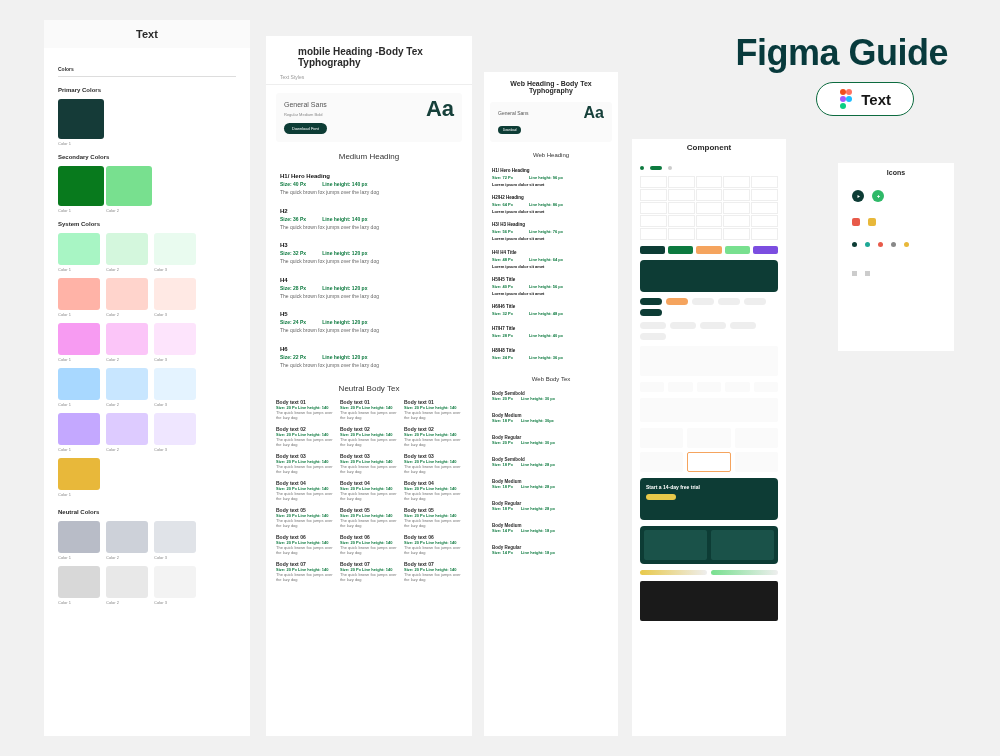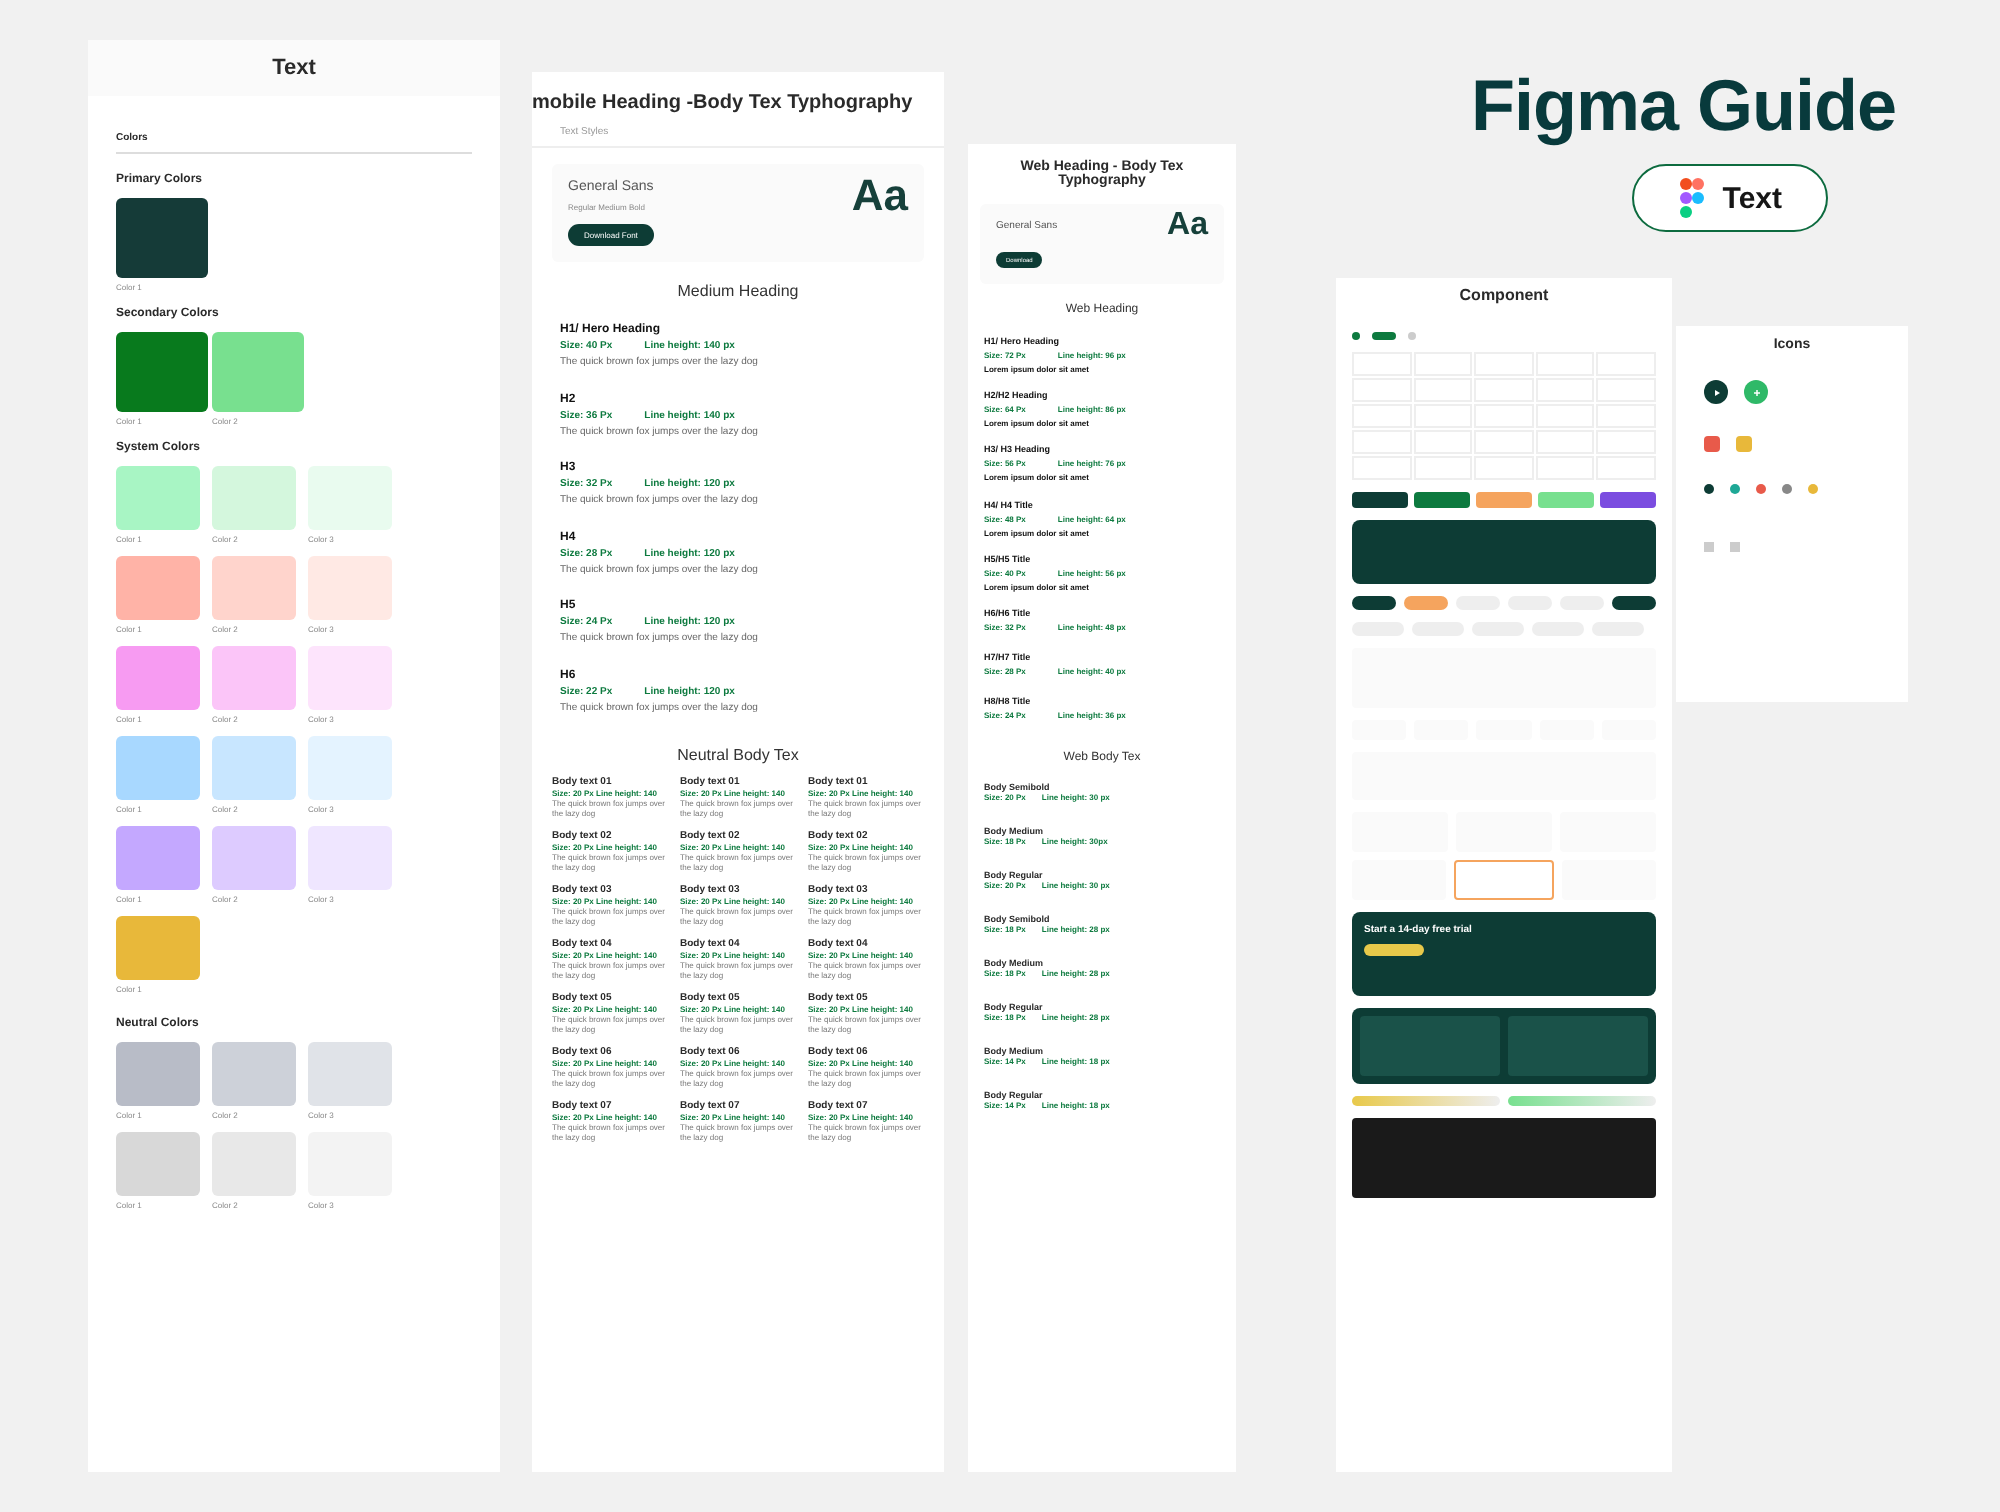--- a/index.html
+++ b/index.html
@@ -19,21 +19,21 @@
 .sec-label { font-size:6px; font-weight:600; margin:8px 0 6px; }
 .swatch-row { display:flex; gap:6px; flex-wrap:wrap; margin-bottom:6px; }
 .swatch { width:42px; display:flex; flex-direction:column; gap:2px; }
 .swatch .box { width:42px; height:32px; border-radius:3px; }
 .swatch .lbl { font-size:4px; color:#888; }
 .swatch.big .box { width:46px; height:40px; }
 
 
 .typo-mobile { left:266px; top:36px; width:206px; height:700px; }
 .typo-web { left:484px; top:72px; width:134px; height:664px; }
-.typo-title { font-size:10px; font-weight:700; padding:10px 0 2px; }
+.typo-title { font-size:10px; font-weight:700; padding:10px 32px 2px; }
 .typo-title.sm { font-size:7px; padding:8px 10px 2px; text-align:center; }
 .font-card { background:#fafafa; margin:8px 10px; padding:8px; border-radius:3px; }
 .font-name { font-size:7px; color:#555; margin-bottom:4px; }
 .font-sample { font-size:22px; font-weight:800; color:#16403a; float:right; margin-top:-16px; }
 .font-weights { font-size:4px; color:#888; }
 .font-btn { display:inline-block; background:#0d3c35; color:#fff; border-radius:10px; padding:3px 8px; font-size:4px; margin-top:6px; }
 .typo-sec { text-align:center; font-size:8px; color:#333; margin:10px 0 6px; }
 .typo-sec.sm { font-size:6px; }
 .h-item { padding:6px 14px; }
 .h-item .name { font-size:6px; font-weight:700; color:#111; }
@@ -50,21 +50,21 @@
 .body-item { margin-bottom:6px; }
 .body-item .name { font-size:5px; font-weight:700; }
 .body-item .meta { font-size:4px; color:#0d7a3f; font-weight:700; }
 .body-item .sample { font-size:4px; color:#777; }
 
 .web-body .body-item { padding:3px 8px; }
 .web-body .body-item .name { font-size:4.5px; }
 .web-body .body-item .meta span { font-size:4px; color:#0d7a3f; font-weight:700; margin-right:8px; }
 
 
-.comp-panel { left:668px; top:139px; width:168px; height:597px; }
+.comp-panel { left:632px; top:139px; width:154px; height:597px; }
 .comp-header { text-align:center; font-size:8px; font-weight:600; padding:4px 0 8px; }
 .btn-row { display:flex; gap:3px; margin:3px 0; }
 .mini-btn { height:8px; border-radius:2px; flex:1; }
 .pill-row { display:flex; gap:4px; margin:4px 0; flex-wrap:wrap; }
 .pill { height:7px; border-radius:4px; }
 .dark-block { background:#0d3c35; border-radius:4px; margin:6px 8px; }
 .mini-grid { display:flex; gap:4px; margin:4px 8px; }
 .mini-card { flex:1; height:20px; background:#fafafa; border-radius:2px; }
 .footer-block { background:#1a1a1a; height:40px; margin:6px 8px 0; border-radius:2px; }
 .table-grid { display:grid; grid-template-columns:repeat(5,1fr); gap:1px; margin:4px 8px; }

